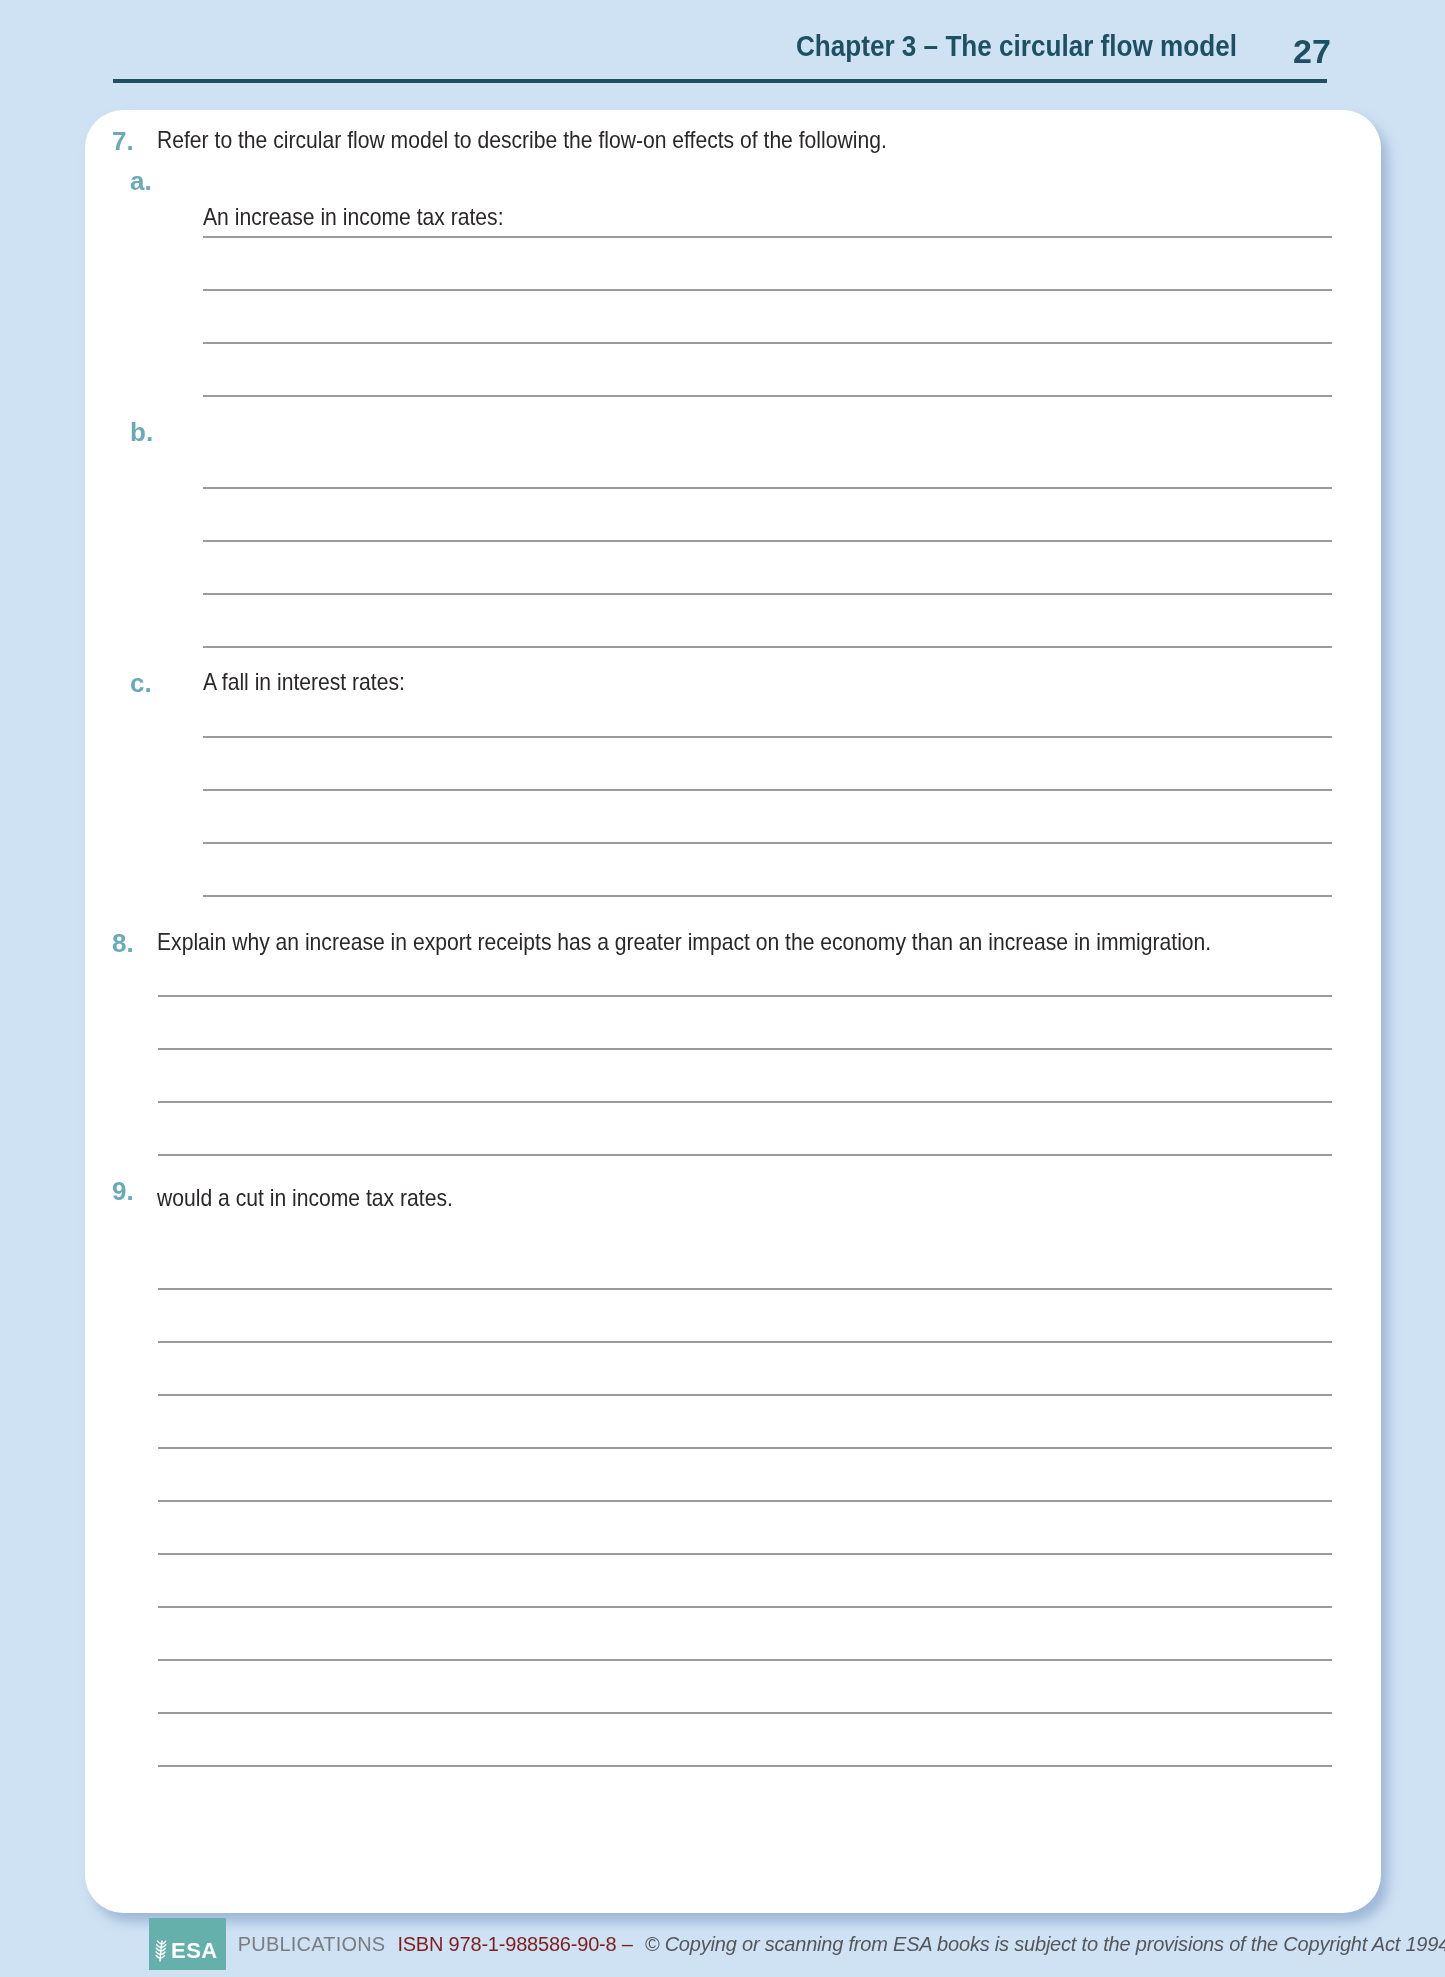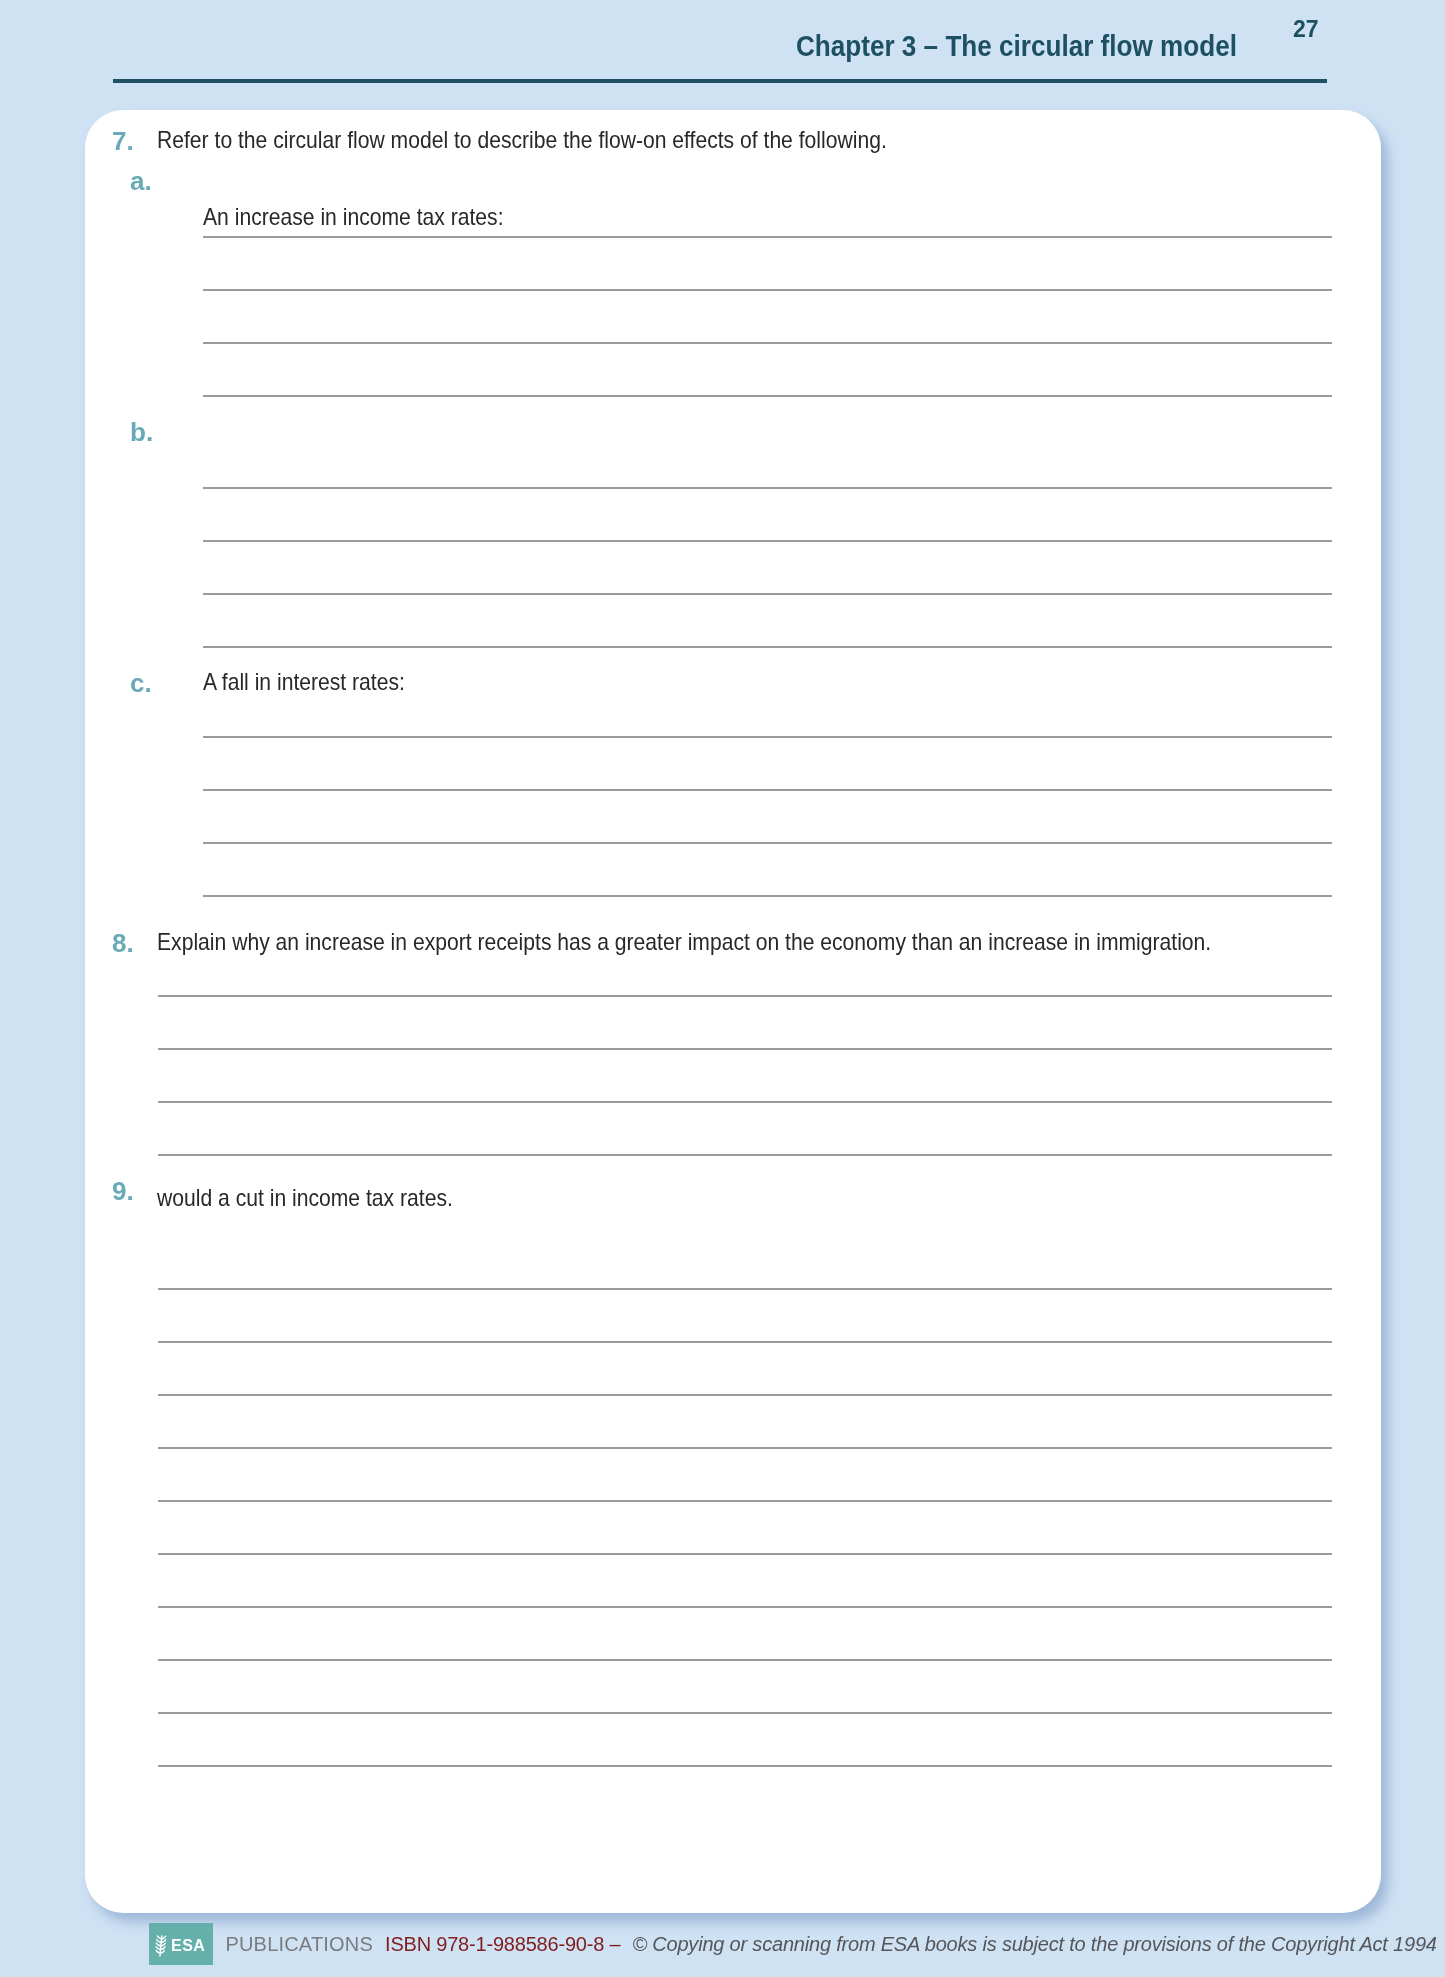--- a/index.html
+++ b/index.html
@@ -14,22 +14,22 @@
     overflow:hidden;
   }
   
   .hdr-title{
     position:absolute; top:30px; right:208px;
     font-size:29px; font-weight:bold; color:#1d5062;
     white-space:nowrap;
     transform:scaleX(.9); transform-origin:100% 50%;
   }
   .hdr-pagenum{
-    position:absolute; top:16px; left:1293px;
-    font-size:23px; font-weight:bold; color:#1d5062;
+    position:absolute; top:32px; left:1293px;
+    font-size:34px; font-weight:bold; color:#1d5062;
   }
   .hdr-rule{
     position:absolute; top:79px; left:113px;
     width:1214px; height:4px; background:#1d5062;
   }
   
   .card{
     position:absolute; left:85px; top:110px;
     width:1296px; height:1803px;
     background:#ffffff; border-radius:38px;
@@ -58,22 +58,22 @@
   .q-line{ left:158px; width:1174px; }
   
   .footer{
     position:absolute; left:149px; top:1929px;
     height:30px; display:flex; align-items:center; gap:12px;
     white-space:nowrap;
   }
   .esa-box{
     display:flex; align-items:center; gap:3px;
     background:#66b0ab; color:#ffffff;
-    height:38px; padding:4px 8px 0 5px;
-    font-size:16px; font-weight:bold; letter-spacing:.5px;
+    height:38px; padding:14px 8px 0 5px;
+    font-size:22px; font-weight:bold; letter-spacing:.5px;
   }
   .pubs{ font-size:20px; color:#7a7c7f; letter-spacing:.2px; }
   .isbn{ font-size:20px; color:#7f1d1d; letter-spacing:-.2px; }
   .copy{ font-size:20px; font-style:italic; color:#55565a; letter-spacing:-.2px; }
 </style>
 </head>
 <body>
 
 <div id="page">
 

